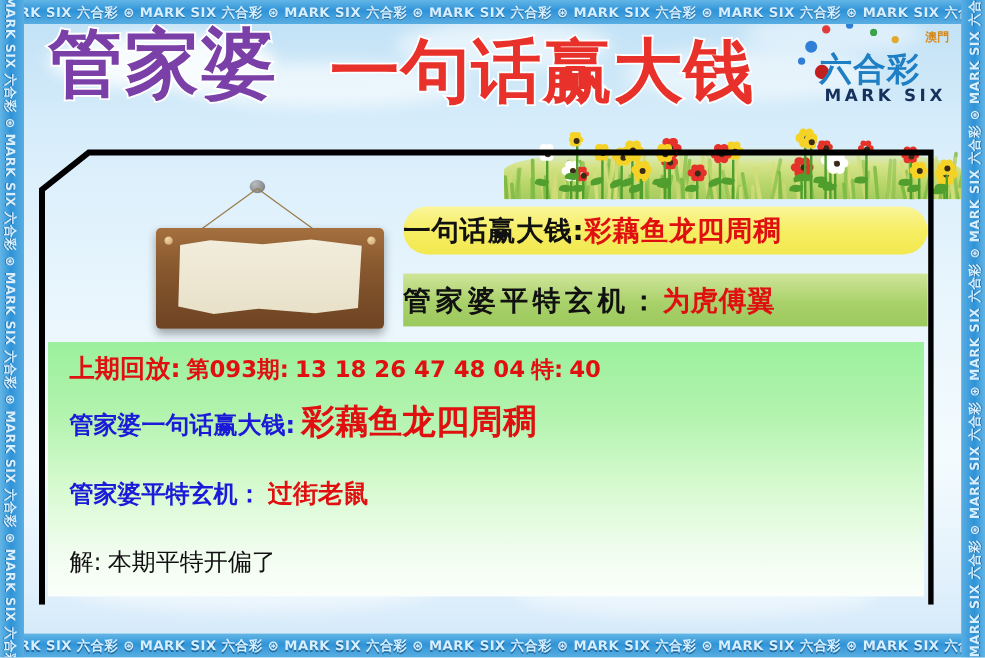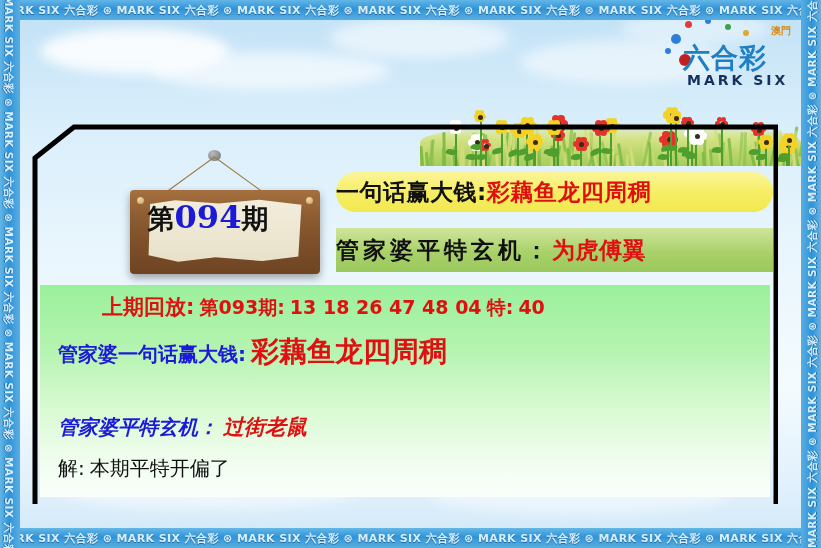--- a/index.html
+++ b/index.html
@@ -131,24 +131,24 @@
      font-family:"DejaVu Sans","Liberation Sans",sans-serif;}
   .bn-green .bn-t{letter-spacing:4px;}
 
   
   .panel{position:absolute;left:40px;top:285px;width:730px;height:212px;z-index:26;
     background:linear-gradient(180deg,#9bf09c 0%,#b2f3ae 28%,#d8fad1 58%,#f0fdee 82%,#fbfffb 100%);}
   .row{position:absolute;left:18px;white-space:nowrap;}
   .r1{top:8px;}
   .r2{top:48px;}
   .r3{top:92px;}
-  .r4{top:128px;font-style:italic;}
+  .r4{top:112px;}
   .r5{top:170px;}
   .lbl-red{font-size:21px;font-weight:bold;color:#e01010;
-    font-family:"DejaVu Sans","Liberation Sans",sans-serif;margin-left:44px;}
+    font-family:"DejaVu Sans","Liberation Sans",sans-serif;}
   .lbl-blue{font-size:20px;font-weight:bold;color:#1a1ad8;
     font-family:"DejaVu Sans","Liberation Sans",sans-serif;}
   .val-red-s{font-size:19px;font-weight:bold;color:#e01010;
     font-family:"DejaVu Sans","Liberation Sans",sans-serif;}
   .val-red-big{font-size:28px;font-weight:bold;color:#e01010;letter-spacing:0px;
     font-family:"DejaVu Sans","Liberation Sans",sans-serif;}
   .val-red-m{font-size:21px;font-weight:bold;color:#e01010;
     font-family:"DejaVu Sans","Liberation Sans",sans-serif;}
   .lbl-black{font-size:20px;color:#111;
     font-family:"DejaVu Sans","Liberation Sans",sans-serif;}
@@ -162,20 +162,22 @@
 <div class="page">
 
   <div class="cloud c1"></div>
   <div class="cloud c2"></div>
   <div class="cloud c3"></div>
   <div class="cloud c4"></div>
   <div class="cloud c5"></div>
   <div class="cloud c6"></div>
   <div class="cloud c7"></div>
 
+  <div class="title-a">管家婆</div>
+  <div class="title-b">一句话赢大钱</div>
 
   <div class="logo">
     <div class="dot d1"></div>
     <div class="dot d2"></div>
     <div class="dot d3"></div>
     <div class="dot d4"></div>
     <div class="dot d5"></div>
     <div class="dot d6"></div>
     <div class="dot d7"></div>
     <div class="macau">澳門</div>
@@ -588,21 +590,20 @@
     <path class="frame-line" d="M 3 380 L 3 34 L 42 3 L 744 3 L 744 380"></path>
   </svg>
 
 
   <div class="hang">
     <div class="knob"></div>
     <div class="rope l"></div>
     <div class="rope r"></div>
     <div class="board">
       <div class="paper"></div>
-      <div class="ptxt"><span>第</span><span class="num">094</span><span>期</span></div>
     </div>
   </div>
 
   <div class="banner bn-yellow">
     <span class="bn-t">一句话赢大钱:</span>
     <span class="bn-r">彩藕鱼龙四周稠</span>
   </div>
 
   <div class="banner bn-green">
     <span class="bn-t">管家婆平特玄机：</span>

